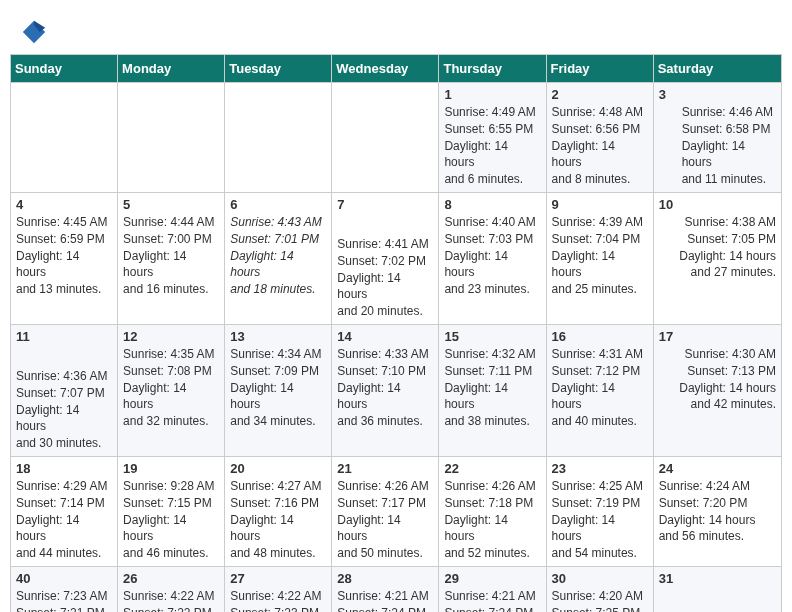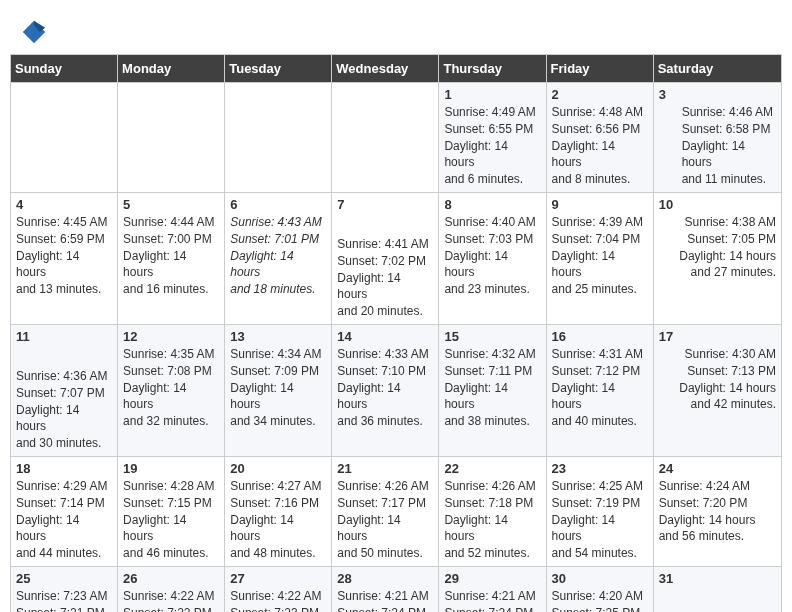--- a/index.html
+++ b/index.html
@@ -52,21 +52,21 @@
       font-size: 16px;
       color: #555;
     }
     .calendar {
       width: 100%;
       border-collapse: collapse;
       margin-top: 4px;
       font-size: 11px;
     }
     .calendar thead tr th {
-      background-color: #404040;
+      background-color: #0f766e;
       color: #fff;
       font-size: 13px;
       font-weight: bold;
       padding: 6px 4px;
       text-align: left;
       border: 1px solid #ccc;
     }
     .calendar tbody tr td {
       vertical-align: top;
       padding: 4px 5px;
@@ -262,21 +262,21 @@
       <tr>
         <td>
           <div class="day-number">18</div>
           <div class="day-info" style="white-space: pre-line;">Sunrise: 4:29 AM
 Sunset: 7:14 PM
 Daylight: 14 hours
 and 44 minutes.</div>
         </td>
         <td>
           <div class="day-number">19</div>
-          <div class="day-info" style="white-space: pre-line;">Sunrise: 4:28 AM
+          <div class="day-info" style="white-space: pre-line;">Sunrise: 9:28 AM
 Sunset: 7:15 PM
 Daylight: 14 hours
 and 46 minutes.</div>
         </td>
         <td>
           <div class="day-number">20</div>
           <div class="day-info" style="white-space: pre-line;">Sunrise: 4:27 AM
 Sunset: 7:16 PM
 Daylight: 14 hours
 and 48 minutes.</div>
@@ -305,21 +305,21 @@
         <td>
           <div class="day-number">24</div>
           <div class="day-info" style="white-space: pre-line;">Sunrise: 4:24 AM
 Sunset: 7:20 PM
 Daylight: 14 hours
 and 56 minutes.</div>
         </td>
       </tr>
       <tr>
         <td>
-          <div class="day-number">25</div>
+          <div class="day-number">40</div>
           <div class="day-info" style="white-space: pre-line;">Sunrise: 7:23 AM
 Sunset: 7:21 PM
 Daylight: 14 hours
 and 57 minutes.</div>
         </td>
         <td>
           <div class="day-number">26</div>
           <div class="day-info" style="white-space: pre-line;">Sunrise: 4:22 AM
 Sunset: 7:22 PM
 Daylight: 14 hours

